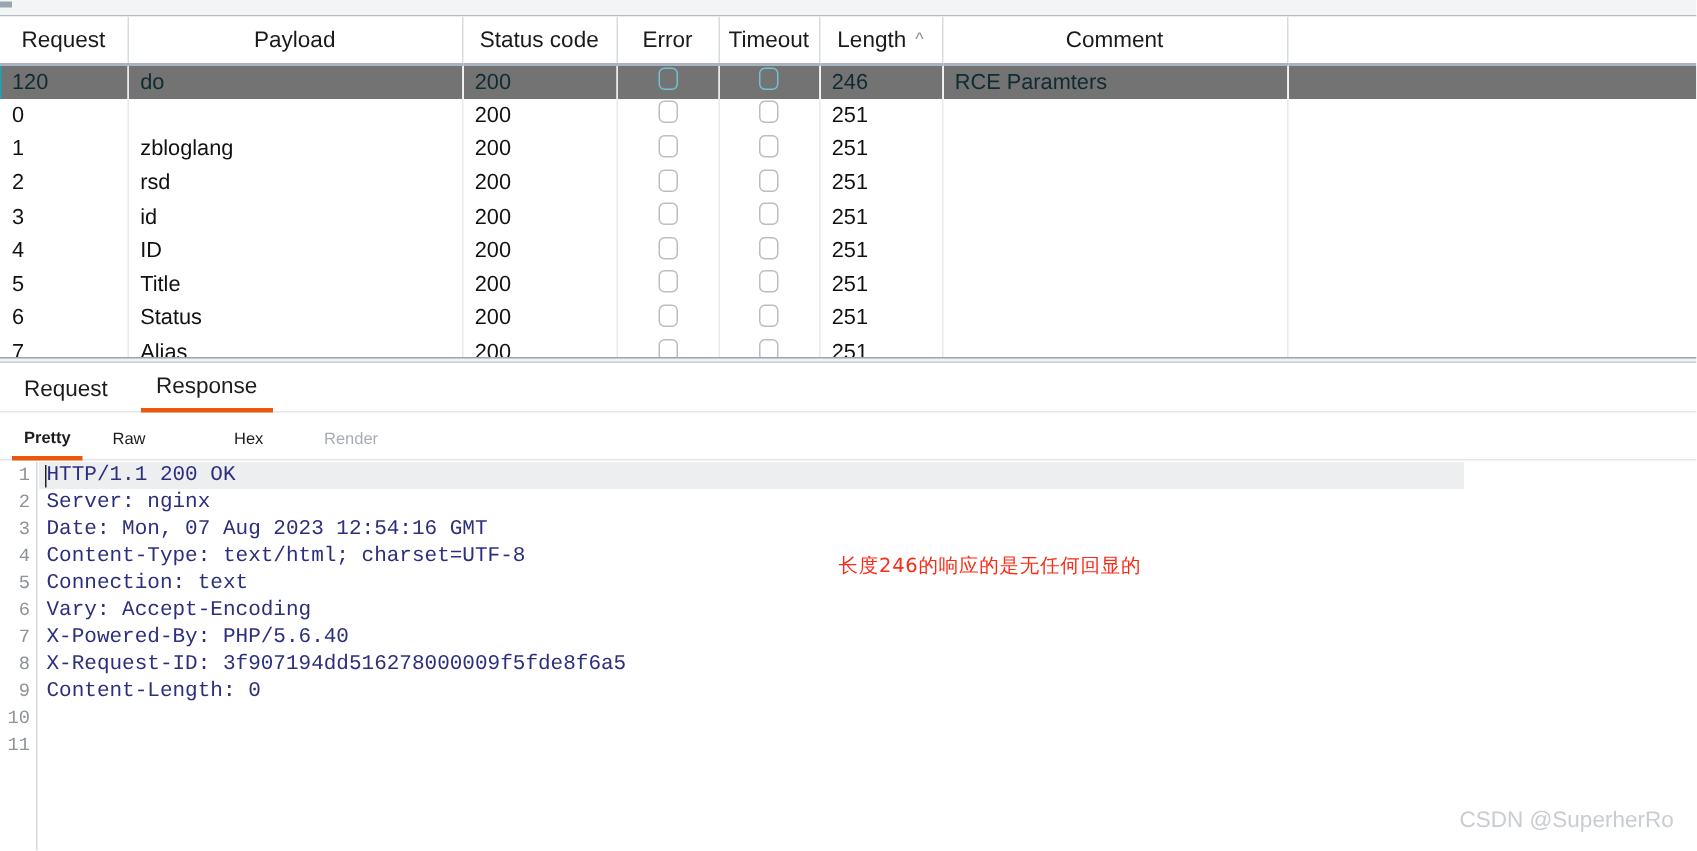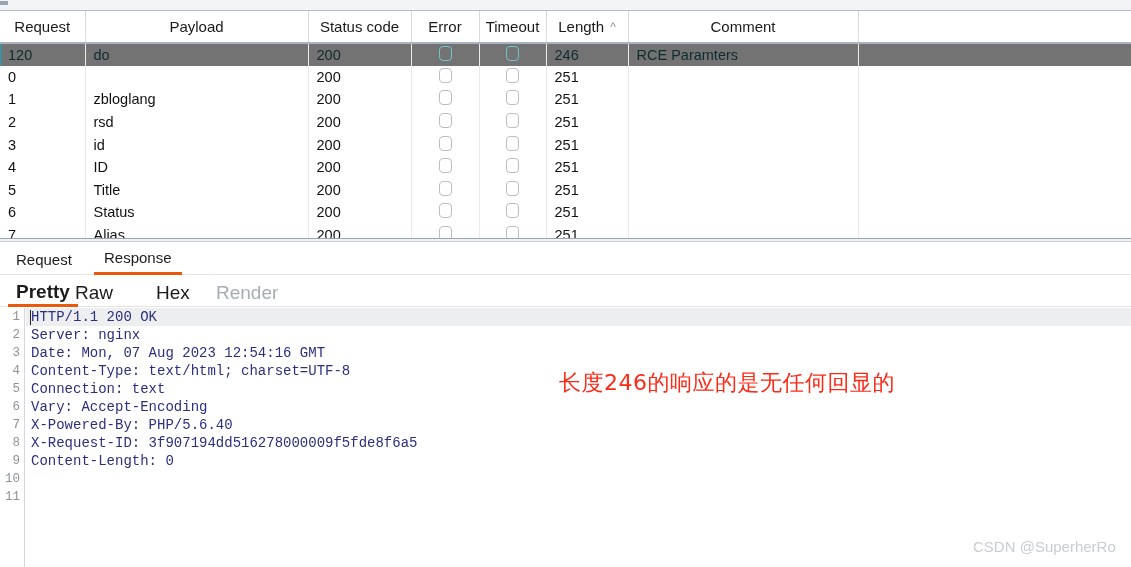--- a/index.html
+++ b/index.html
@@ -121,21 +121,21 @@
   #msgtab-response { left: 94px; }
 
   
   #view-tabs {
     position: absolute; top: 279px; left: 0; width: 1131px; height: 28px;
     background: #ffffff;
     border-bottom: 1px solid #e3e5e8;
   }
   .viewtab {
     position: absolute; top: 0; height: 28px;
-    font-size: 19px; color: #1c1c1c;
+    font-size: 11px; color: #1c1c1c;
     display: flex; align-items: center;
     padding: 0 8px;
     cursor: default;
   }
   .viewtab.active { border-bottom: 3px solid #e8590c; font-weight: bold; }
   .viewtab.disabled { color: #a6adb4; }
   #viewtab-pretty { left: 8px; }
   #viewtab-raw    { left: 67px; }
   #viewtab-hex    { left: 148px; }
   #viewtab-render { left: 208px; }
@@ -163,32 +163,32 @@
     position: absolute; top: 0; left: 26px; width: 1105px; height: 259px;
   }
   .code-line {
     height: 18px; line-height: 18px;
     padding-left: 5px;
     color: #2b2f7e;
     white-space: pre;
   }
   .code-line.cursor-line {
     background: #eceef0;
-    width: 1105px;
+    width: 950px;
   }
   #caret {
     position: absolute; top: 310px; left: 30px;
     width: 1px; height: 15px; background: #222;
   }
 
   
   #annotation {
     position: absolute; top: 368px; left: 559px;
     font-family: "DejaVu Sans", "Liberation Sans", sans-serif;
-    font-size: 22px;
+    font-size: 13px;
     color: #fc2a17;
     white-space: nowrap;
     letter-spacing: 0.5px;
   }
 
   
   #watermark {
     position: absolute; top: 538px; left: 973px;
     font-size: 15px;
     color: #c9cdd1;

